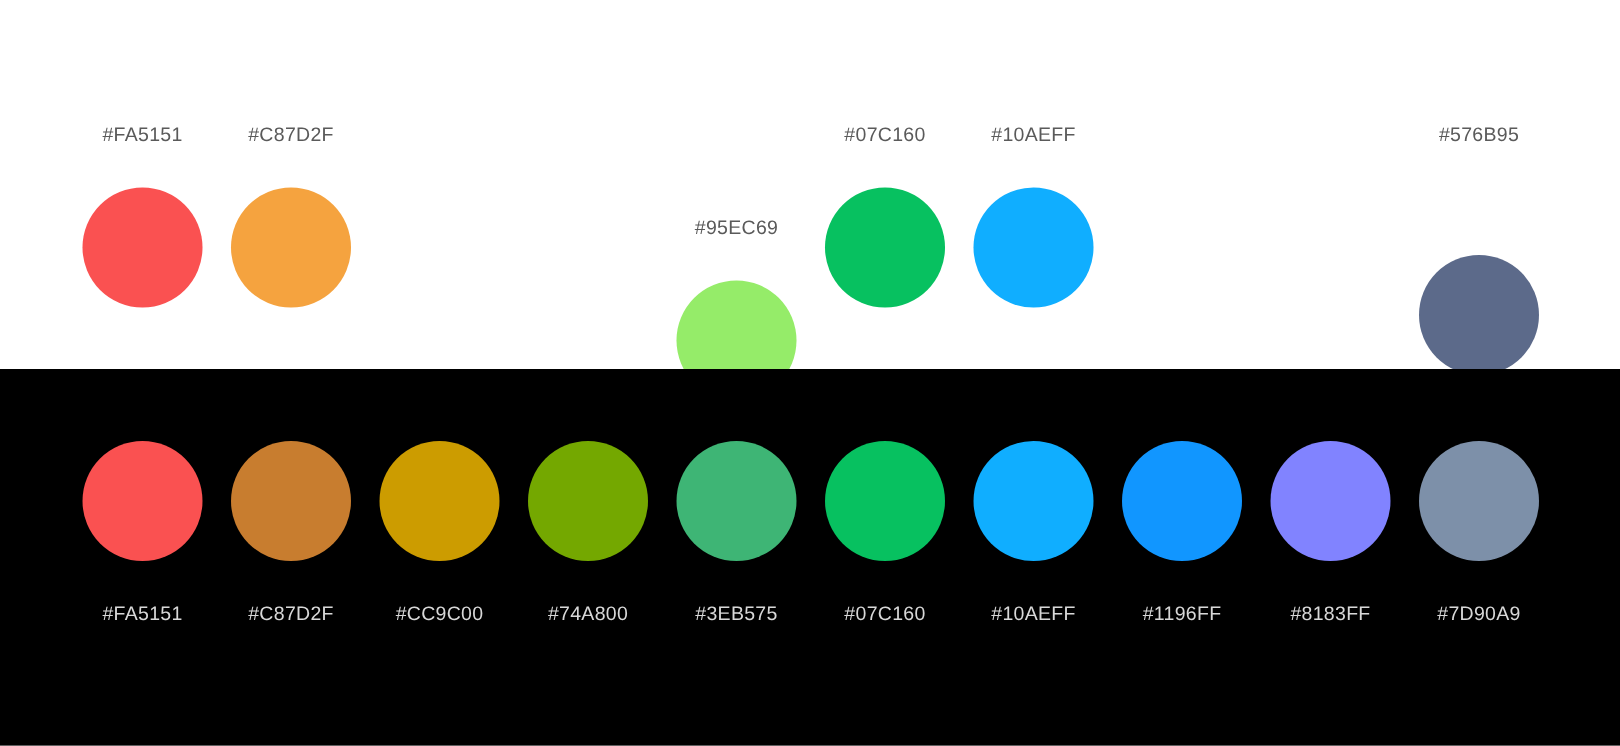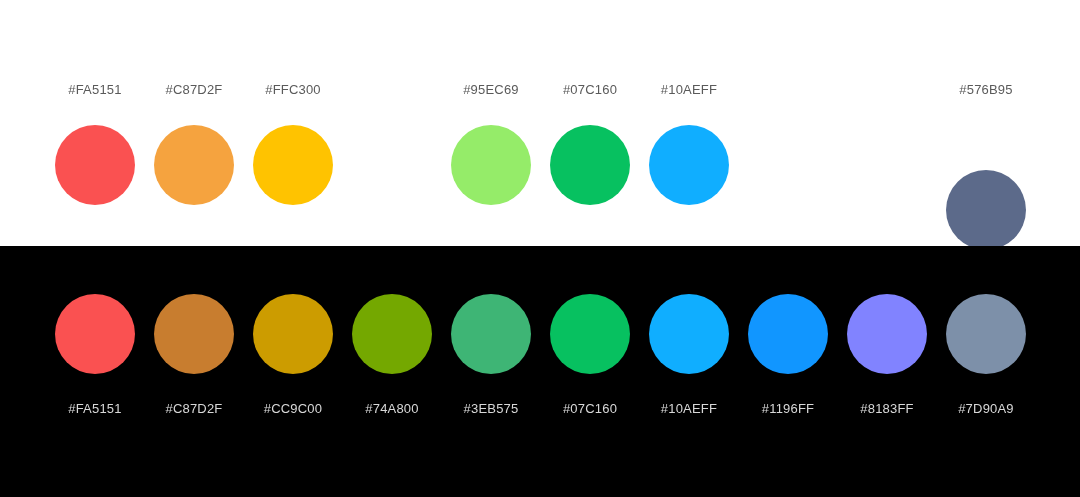--- a/index.html
+++ b/index.html
@@ -101,25 +101,21 @@
   <section class="panel panel-light">
     <div class="swatch-row">
         <div class="swatch" style="left: 0px;">
           <div class="swatch-label">#FA5151</div>
           <div class="swatch-dot" style="background: rgb(250, 81, 81);"></div>
         </div>
         <div class="swatch" style="left: 99px;">
           <div class="swatch-label">#C87D2F</div>
           <div class="swatch-dot" style="background: rgb(245, 163, 63);"></div>
         </div>
-        <div class="swatch" style="left: 198px;">
-          <div class="swatch-label">#FFC300</div>
-          <div class="swatch-dot" style="background: rgb(255, 195, 0);"></div>
-        </div>
-        <div class="swatch" style="left: 396px;">
+        <div class="swatch" style="left: 396px; justify-content: center;">
           <div class="swatch-label">#95EC69</div>
           <div class="swatch-dot" style="background: rgb(149, 236, 105);"></div>
         </div>
         <div class="swatch" style="left: 495px;">
           <div class="swatch-label">#07C160</div>
           <div class="swatch-dot" style="background: rgb(7, 193, 96);"></div>
         </div>
         <div class="swatch" style="left: 594px;">
           <div class="swatch-label">#10AEFF</div>
           <div class="swatch-dot" style="background: rgb(16, 174, 255);"></div>

